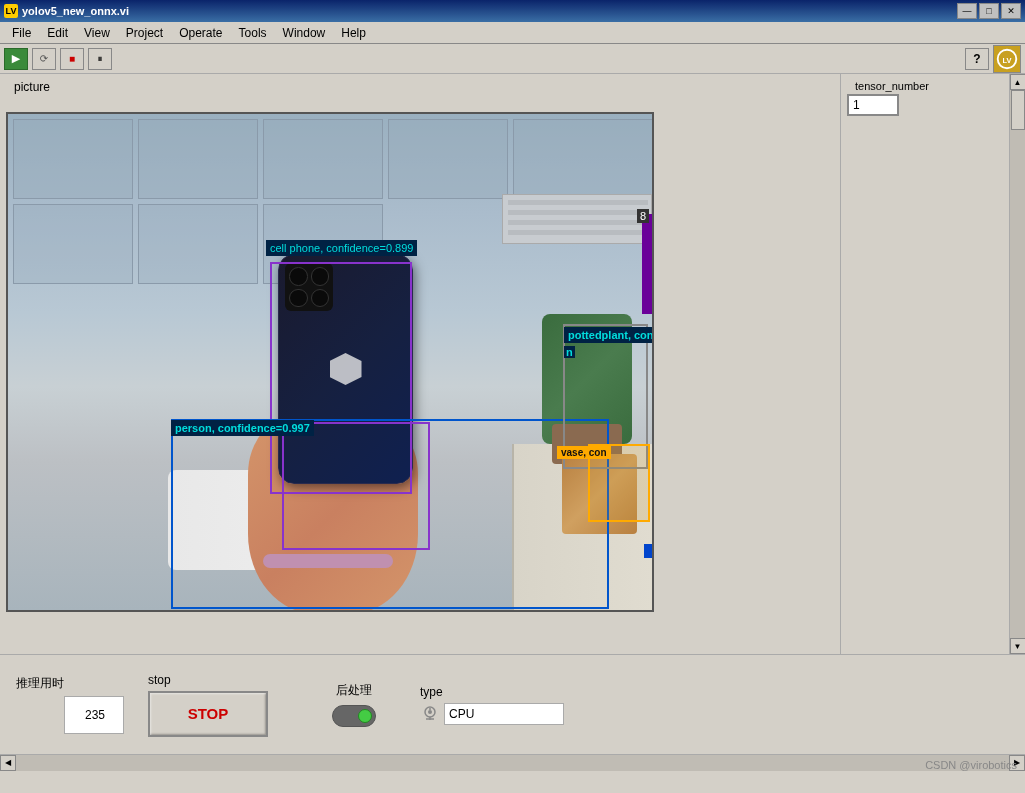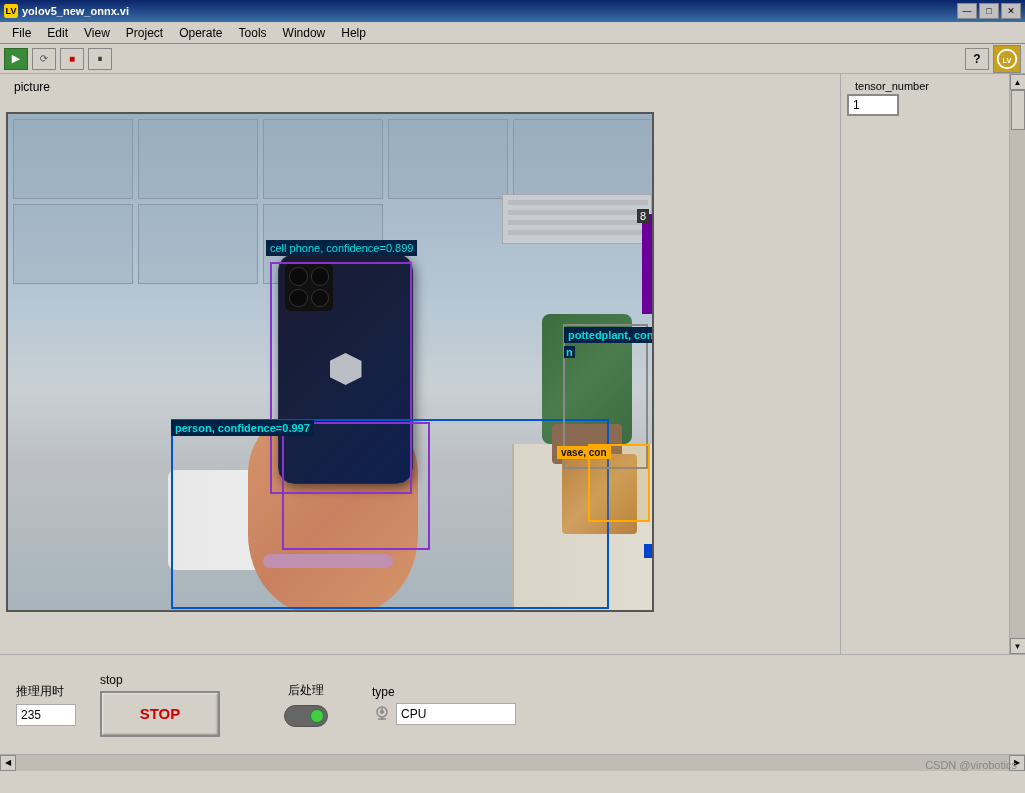--- a/index.html
+++ b/index.html
@@ -565,21 +565,21 @@
     </div>
     <div class="scrollbar-arrow">▼</div>
   </div>
 
 </div>
 
 <div id="bottom-controls" style="width:100%; height:100px; background:#d4d0c8; border-top:1px solid #aaa; display:flex; align-items:center; padding:8px 16px; gap:24px;">
 
   <div id="inference-section" style="display:flex; flex-direction:column; gap:4px;">
     <div id="inference-label" style="font-size:12px; color:#000;">推理用时</div>
-    <div id="inference-value" style="width:60px; height:22px; background:white; border:1px solid #aaa; display:flex; align-items:center; padding:2px 4px; font-size:12px;">235</div>
+    <div id="inference-value" style="width:60px; height:38px; background:white; border:1px solid #aaa; display:flex; align-items:center; padding:2px 20px; font-size:12px;margin-left:48px;">235</div>
   </div>
 
   <div id="stop-section" style="display:flex; flex-direction:column; gap:4px;">
     <div id="stop-label" style="font-size:12px; color:#000;">stop</div>
     <button id="stop-button" style="width:120px; height:46px; background:#d4d0c8; border:2px solid #888; cursor:pointer; font-size:15px; font-weight:bold; color:#cc0000; box-shadow: inset 1px 1px 2px rgba(255,255,255,0.5), inset -1px -1px 2px rgba(0,0,0,0.3);">STOP</button>
   </div>
 
   <div id="postprocess-section" style="display:flex; flex-direction:column; gap:6px; align-items:center; margin-left: 40px;">
     <div id="postprocess-label" style="font-size:12px; color:#000;">后处理</div>
     <div id="toggle-switch" style="width:44px; height:22px; background:#666; border-radius:11px; position:relative; cursor:pointer; border:1px solid #555;">

